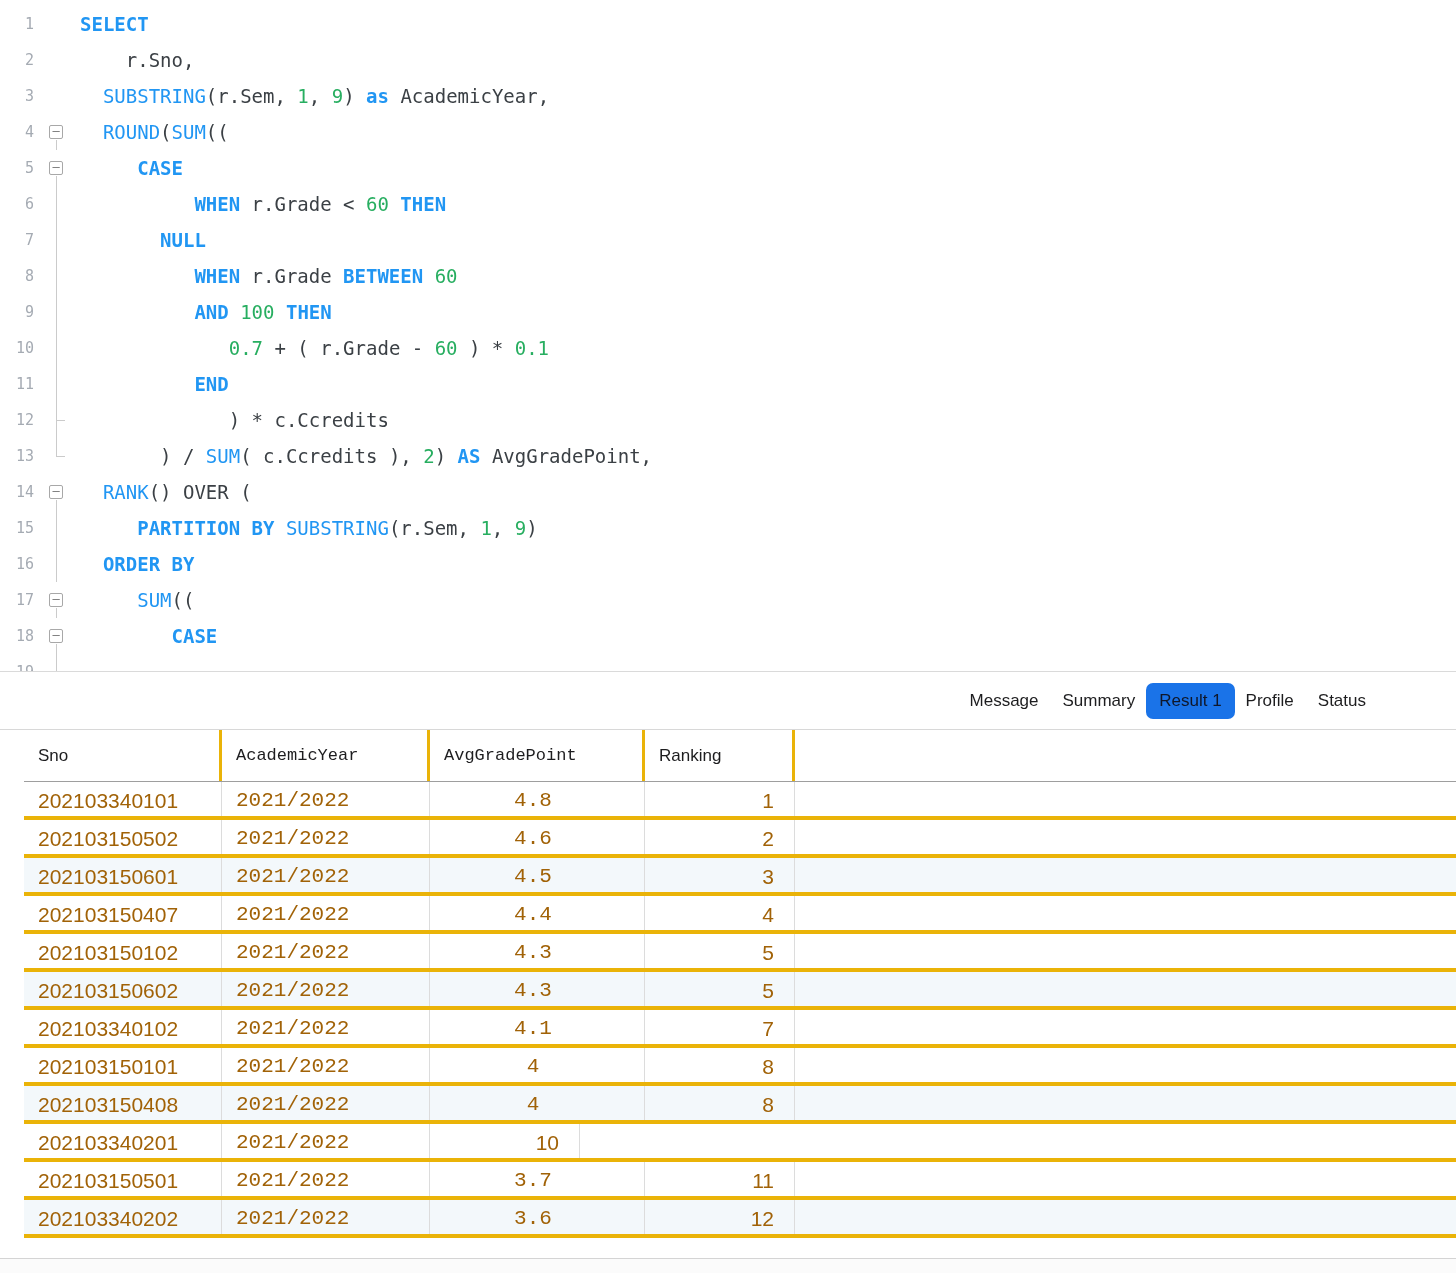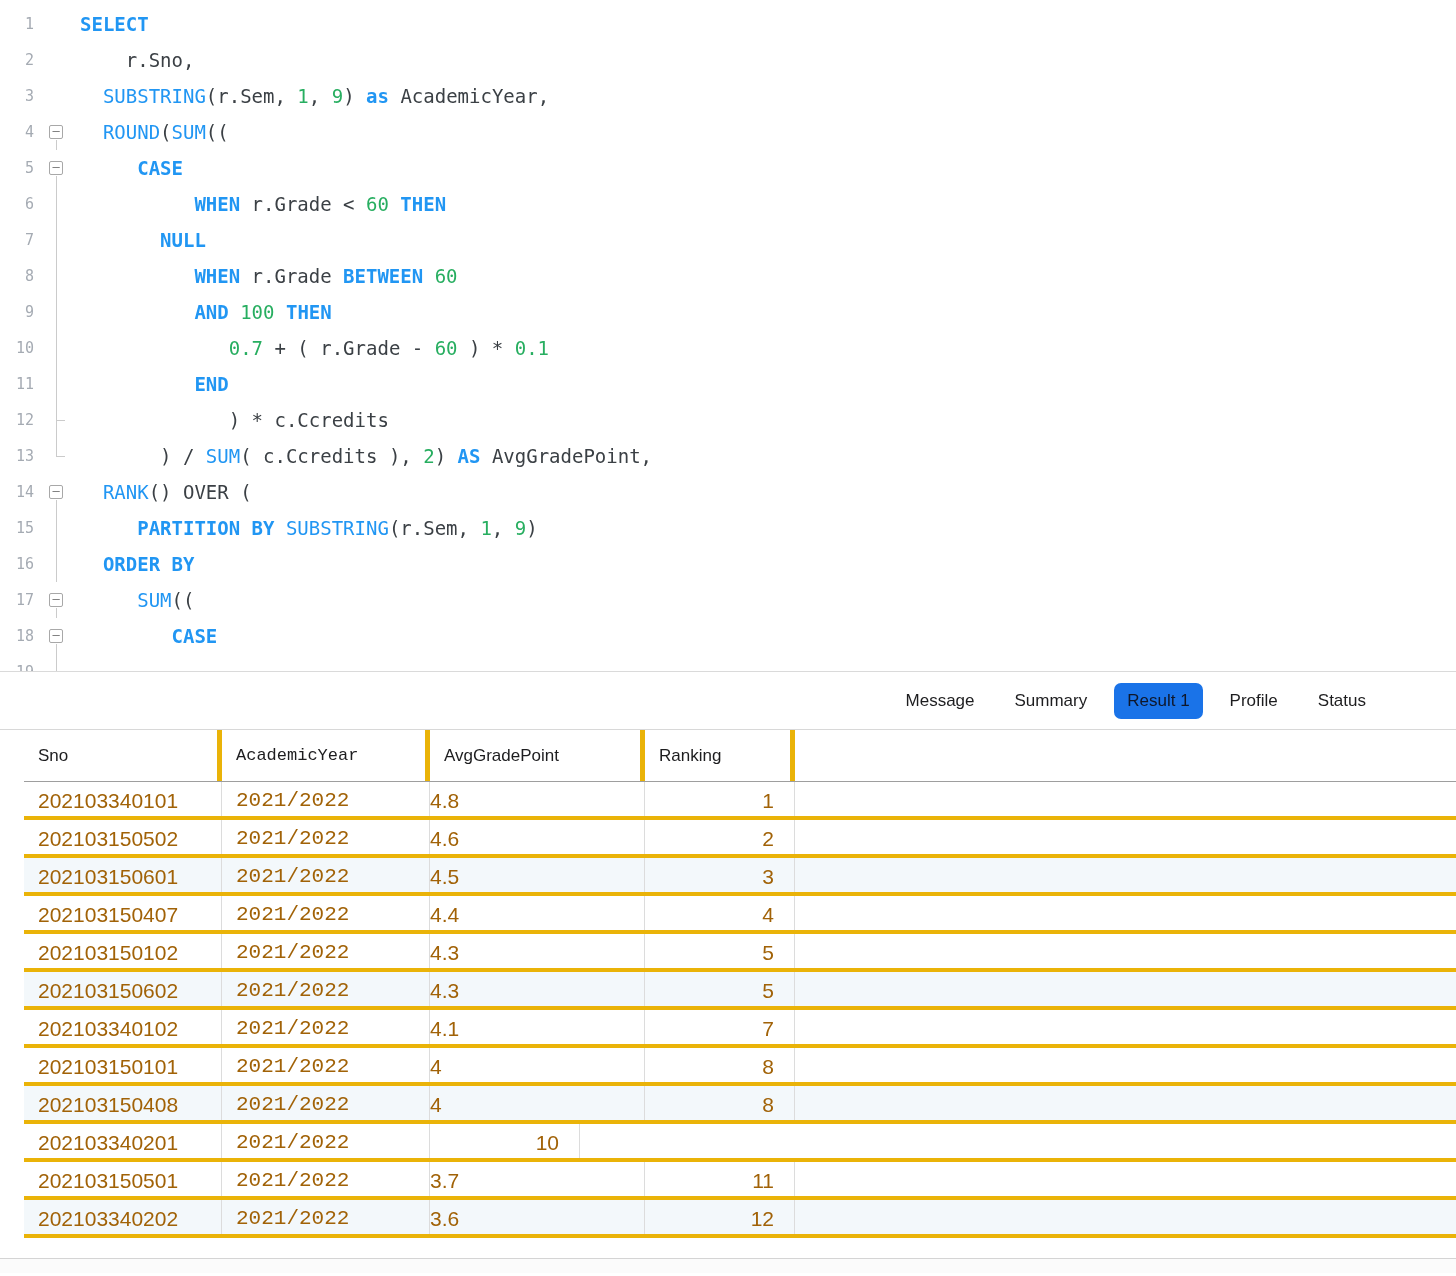--- a/index.html
+++ b/index.html
@@ -54,57 +54,57 @@
   .tok-kw  { color:var(--keyword,#2196f3); font-weight:bold; }
   .tok-fn  { color:var(--keyword,#2196f3); }
   .tok-num { color:var(--number,#27ae60); }
   .tok-id  { color:var(--code_text,#3b4045); }
 
   
   .tabbar {
     height:58px; width:1456px; background:#fff;
     border-bottom:1px solid #d8d8d8;
     display:flex; align-items:center; justify-content:flex-end;
-    gap:40px; padding-right:90px;
+    gap:24px; padding-right:90px;
     font-size:17px;
   }
   .tab { color:#1d1d1f; cursor:default; }
   .tab.active {
     background:var(--accent,#1a73e8); color:#0f172a;
     padding:8px 13px; border-radius:7px;
     margin:12px -13px;
   }
 
   
   .results { width:1456px; }
   .thead {
     margin-left:24px; display:flex; height:52px;
     border-bottom:1px solid #9e9e9e;
     font-size:17px; color:#1d1d1f;
   }
   .th {
     line-height:52px; padding-left:14px;
-    border-right:5px solid #eab308;
+    border-right:3px solid #eab308;
   }
   .tr {
     margin-left:24px; display:flex; height:38px;
     border-bottom:4px solid #eab308;
     font-size:21px; color:#a16207;
   }
   .tr:nth-child(3n) { background:var(--row_stripe,#f3f8fb); }
   .td {
     line-height:37px; border-right:1px solid #dcdcdc;
     overflow:hidden; white-space:nowrap;
   }
   .c0 { width:198px; }
   .c1 { width:208px;font-family:Liberation Mono, monospace; }
-  .c2 { width:215px; }
+  .c2 { width:215px;font-family:Liberation Mono, monospace; }
   .c3 { width:150px; }
   .td.left  { padding-left:14px; text-align:left; }
-  .td.c2.right { text-align:left; padding-right:8px; }
+  .td.c2.right { text-align:center; padding-right:8px; }
   .td.c3.right { text-align:right; padding-right:20px; }
 
   .filler { height:20px; }
   .bottom-strip {
     height:15px; width:1456px;
     border-top:1px solid #d4d4d4; background:#fbfbfb;
   }
 </style>
 </head>
 <body>

